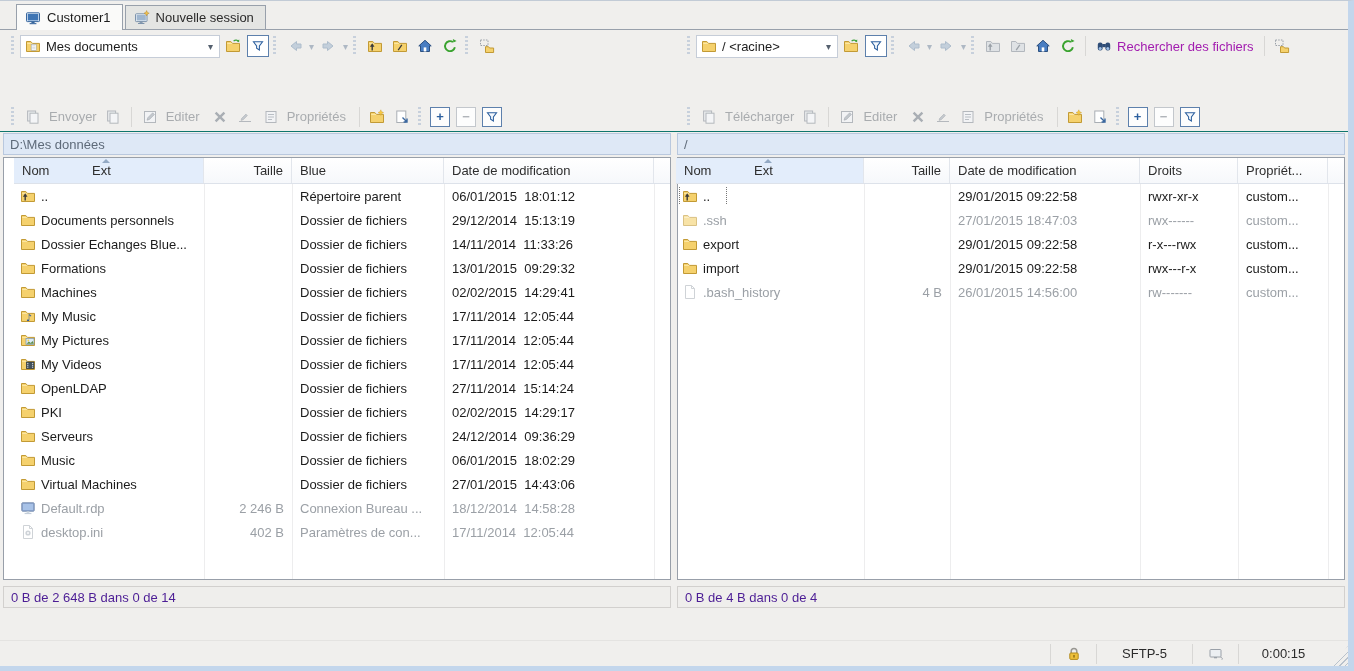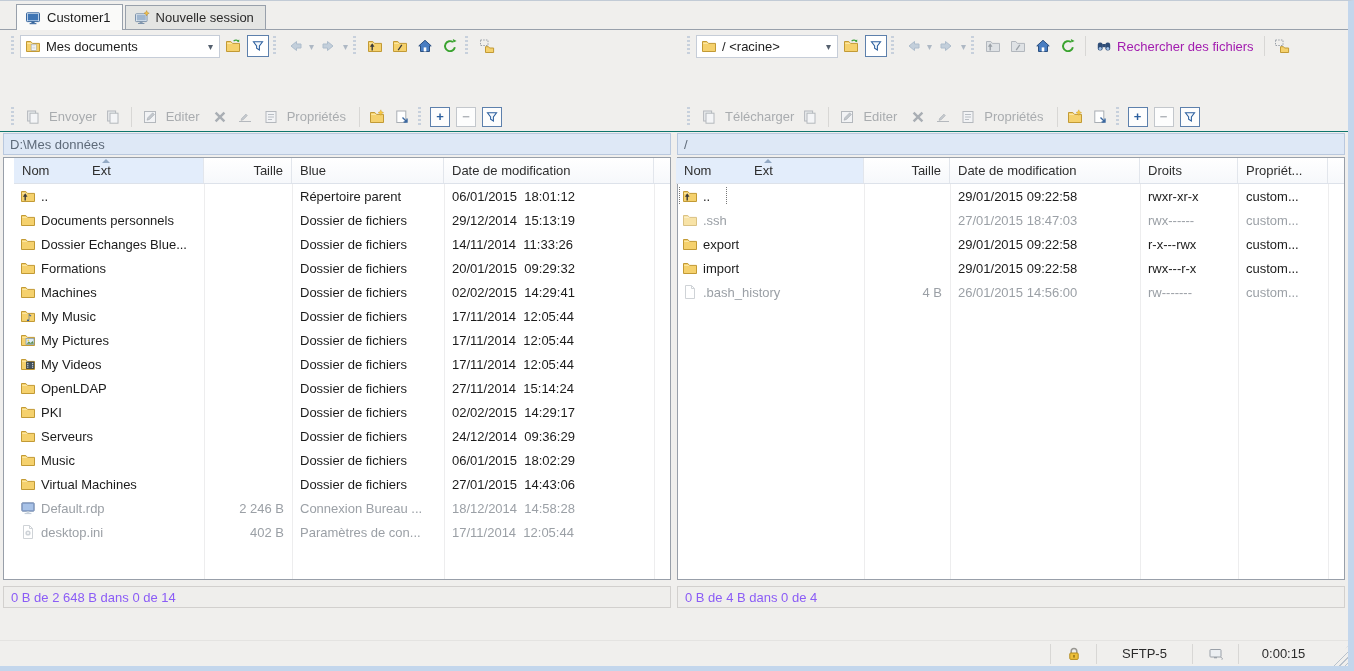--- a/index.html
+++ b/index.html
@@ -72,21 +72,21 @@
   .cell { padding:0 8px; white-space:pre; overflow:hidden; }
   .cell.name { display:flex; align-items:center; padding-left:4px; }
   .cell.num { text-align:right; }
   .row.dim { color:#9ba0a6; }
   .row.dim .fico { opacity:.6; }
   .fico { margin-right:5px; }
   .namewrap { display:inline-flex; align-items:center; padding:1px 2px; }
   .namewrap.focused { outline:1px dotted #777; padding-right:16px; }
 
   .pstatus { flex:none; height:22px; margin-top:6px; border:1px solid #d2d0ce; background:#efeeec;
-             display:flex; align-items:center; padding:0 7px; color:#8b5cf6; white-space:pre; }
+             display:flex; align-items:center; padding:0 7px; color:#4c1d95; white-space:pre; }
 
   
   .gstatus { flex:none; height:26px; background:#f0efed; border-top:1px solid #e4e3e1;
              display:flex; align-items:center;margin-top:25px; }
   .gspacer { flex:1; }
   .gcell { height:20px; display:flex; align-items:center; justify-content:center;
            border-left:1px solid #d8d7d5; color:#2b2b2b; }
   .gresize { width:16px; height:20px; align-self:flex-end;
              background:repeating-linear-gradient(135deg,transparent 0 3px,#b9c2cc 3px 4px);
              clip-path:polygon(100% 0,100% 100%,0 100%); margin-left:4px; }
@@ -548,21 +548,21 @@
               <div class="cell date">14/11/2014  11:33:26</div>
               <div class="cell"></div>
             </div>
             <div class="row">
               <div class="cell name"><span class="namewrap"><span class="ico fico"><svg viewBox="0 0 16 16">
                       <path d="M1.5 3.5h4.3l1.6 1.9h7.1v8.1H1.5z" fill="#f5d16d" stroke="#c29a35"></path>
                       <path d="M2.2 5.4h5" stroke="#fce9a8"></path>
                     </svg></span><span>Formations</span></span></div>
               <div class="cell num"></div>
               <div class="cell type">Dossier de fichiers</div>
-              <div class="cell date">20/01/2015  09:29:32</div>
+              <div class="cell date">13/01/2015  09:29:32</div>
               <div class="cell"></div>
             </div>
             <div class="row">
               <div class="cell name"><span class="namewrap"><span class="ico fico"><svg viewBox="0 0 16 16">
                       <path d="M1.5 3.5h4.3l1.6 1.9h7.1v8.1H1.5z" fill="#f5d16d" stroke="#c29a35"></path>
                       <path d="M2.2 5.4h5" stroke="#fce9a8"></path>
                     </svg></span><span>Machines</span></span></div>
               <div class="cell num"></div>
               <div class="cell type">Dossier de fichiers</div>
               <div class="cell date">02/02/2015  14:29:41</div>

